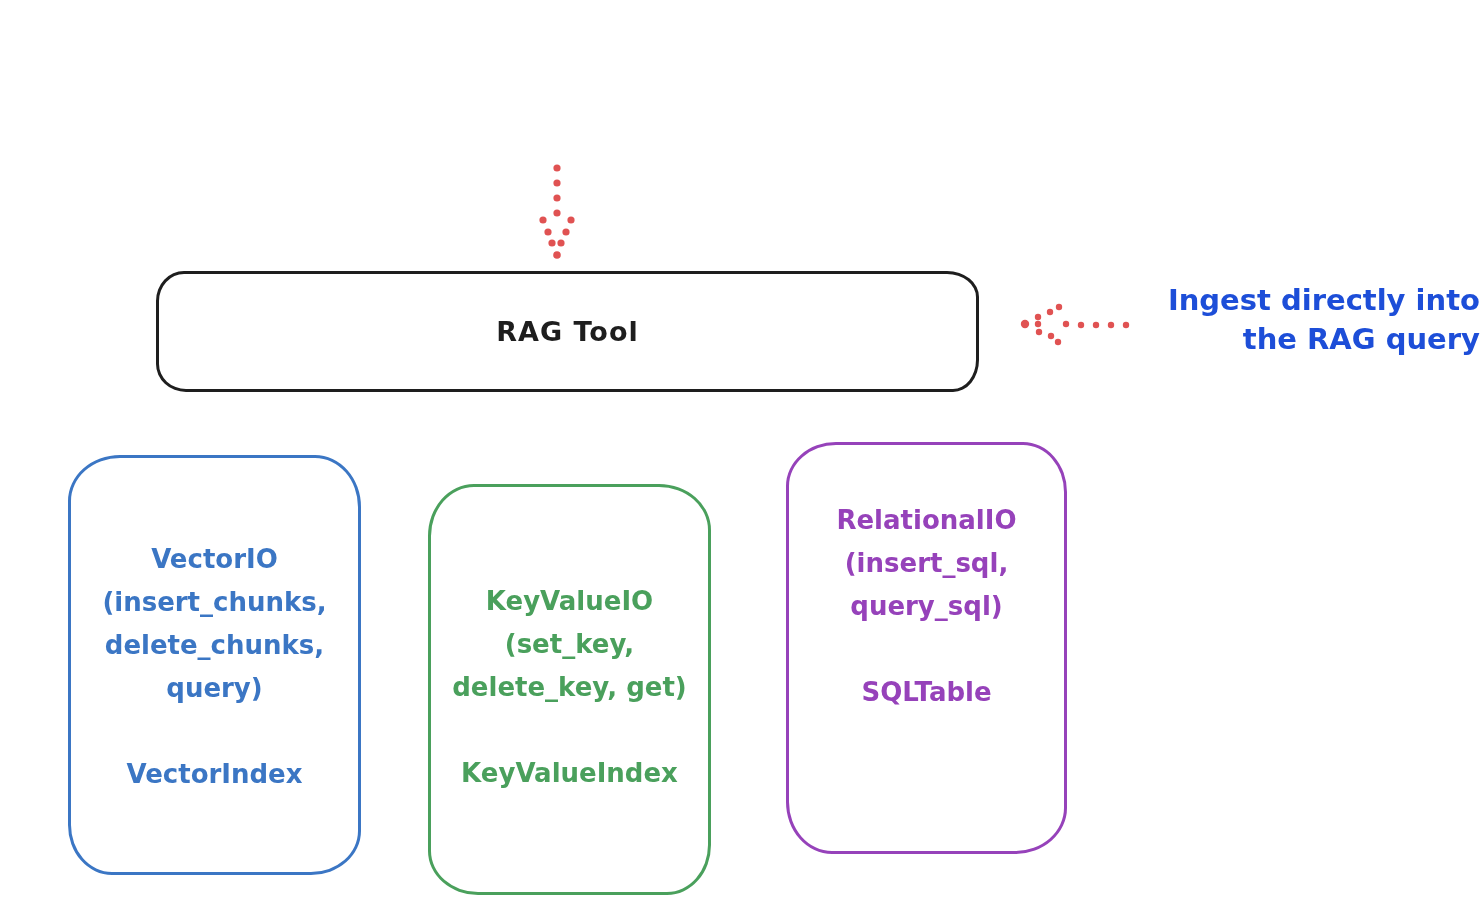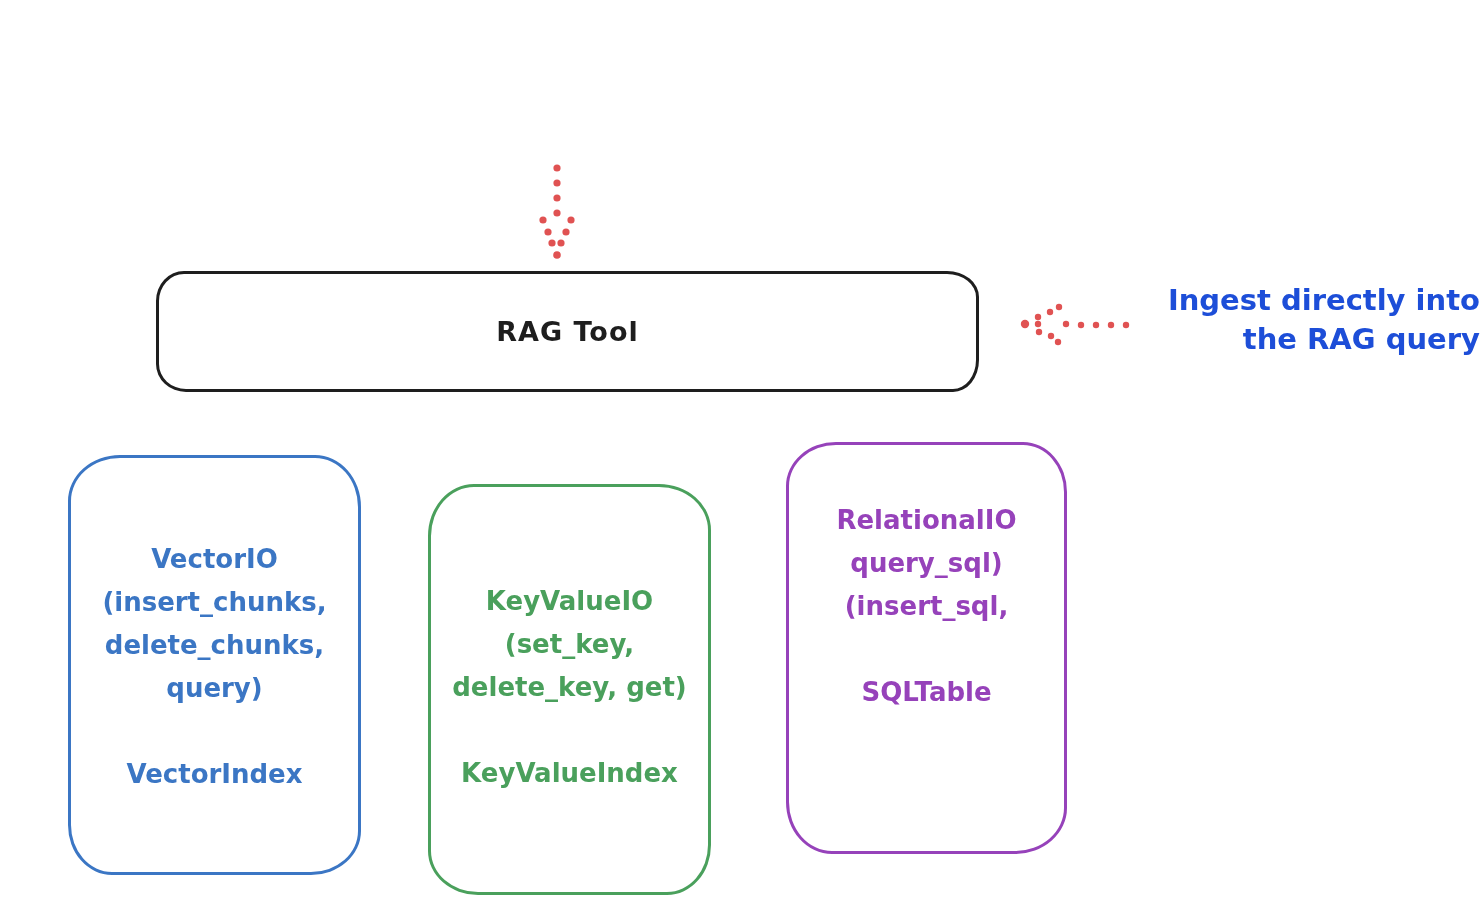--- a/index.html
+++ b/index.html
@@ -161,18 +161,18 @@
 
   <div class="iobox iobox-keyvalue">
     <div class="line">KeyValueIO</div>
     <div class="line">(set_key,</div>
     <div class="line">delete_key, get)</div>
     <div class="footer">KeyValueIndex</div>
   </div>
 
   <div class="iobox iobox-relational">
     <div class="line">RelationalIO</div>
+    <div class="line">(insert_sql,</div>
     <div class="line">query_sql)</div>
-    <div class="line">(insert_sql,</div>
     <div class="footer">SQLTable</div>
   </div>
 
 </div>
 
 </body></html>

